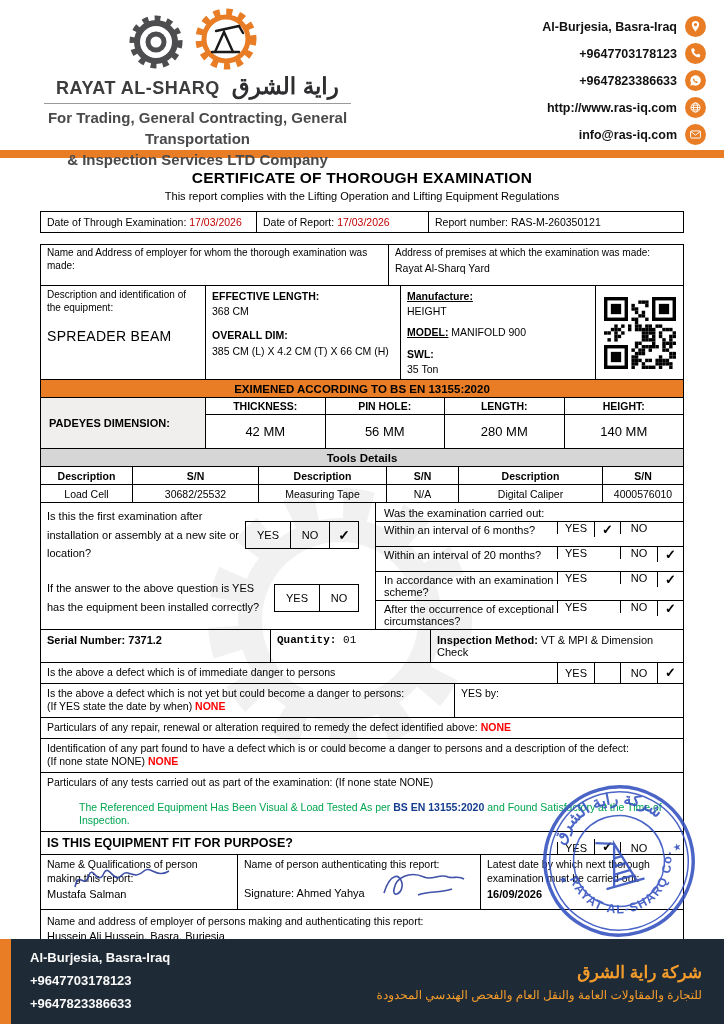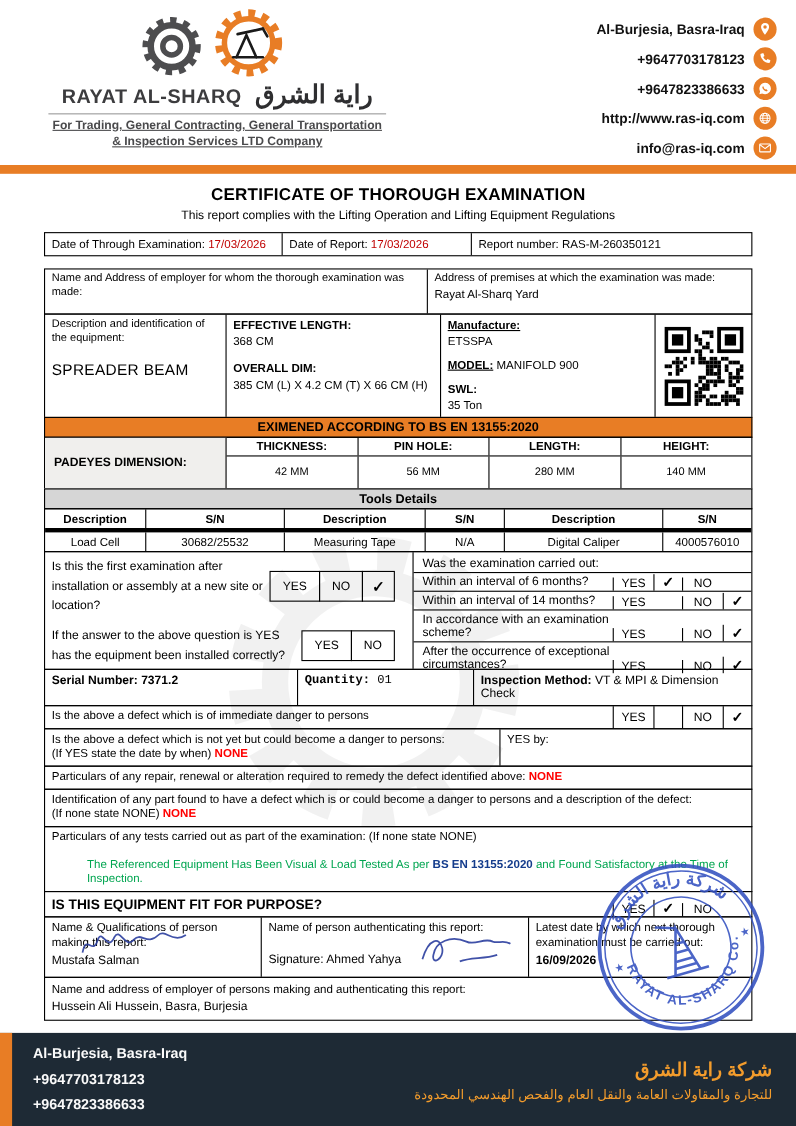--- a/index.html
+++ b/index.html
@@ -8,21 +8,21 @@
   .page { position:relative; width:724px; height:1024px; background:#fff; }
 
   
   .top { display:flex; justify-content:space-between; padding:6px 18px 2px 30px; height:150px; }
   .logo-block { width:335px; text-align:center; }
   .logo-gears { height:66px; display:flex; justify-content:center; }
   .logo-text-row { display:flex; justify-content:center; align-items:baseline; gap:12px; margin-top:1px; }
   .logo-en { font-size:18px; font-weight:bold; color:#3C3C3E; letter-spacing:.5px; }
   .logo-ar { font-size:23px; font-weight:bold; color:#2E2E30; }
   .logo-divider { border-top:1.5px solid #9a9a9a; margin:3px 14px 3px; }
-  .tagline { font-size:11px; font-weight:bold; color:#4A4A4C; line-height:1.4;text-decoration:underline; }
+  .tagline { font-size:15px; font-weight:bold; color:#4A4A4C; line-height:1.4; }
   .contacts { display:flex; flex-direction:column; gap:6px; padding-top:10px; }
   .contact-row { display:flex; align-items:center; justify-content:flex-end; gap:8px; font-size:12.5px; font-weight:bold; color:#111; }
   .cicon { width:21px; height:21px; border-radius:50%; background:#E87D25; display:flex; align-items:center; justify-content:center; flex:none; }
   .cicon svg { width:13px; height:13px; }
   .orange-bar { height:8px; background:#E87D25; }
 
   
   .title-blk { text-align:center; margin-top:11px; }
   .title-blk h1 { font-size:15.5px; font-weight:bold; letter-spacing:.2px; }
   .title-blk p { font-size:11px; margin-top:3px; }
@@ -50,42 +50,42 @@
   .qr-wrap { display:flex; align-items:center; justify-content:center; flex:1; padding:4px; }
 
   .banner { background:#E87D25; font-weight:bold; text-align:center; font-size:11.5px; padding:2.5px 0; display:block; }
 
   .pad-label { width:165px; background:#F0EFED; display:flex; align-items:center; padding-left:8px; font-weight:bold; font-size:11px; border-right:1px solid #000; }
   .pad-right { flex:1; display:flex; flex-direction:column; }
   .pad-row { display:flex; }
   .pad-row.hdr { border-bottom:1px solid #000; }
   .pad-c { flex:1; border-right:1px solid #000; text-align:center; font-size:10.5px; padding:2px 0; }
   .pad-c:last-child { border-right:none; }
-  .pad-row.val .pad-c { font-size:10px; padding:9px 1px; }
+  .pad-row.val .pad-c { font-size:13px; padding:9px 1px; }
 
   .gray-head { background:#D6D6D6; font-weight:bold; text-align:center; font-size:11.5px; padding:2.5px 0; display:block; }
 
   .tools-col { flex:1; display:flex; flex-direction:column; }
   .tools-row { display:flex; }
-  .tools-row.hdr { border-bottom:4px solid #000000; font-weight:bold; }
+  .tools-row.hdr { border-bottom:1px solid #000000; font-weight:bold; }
   .tc { border-right:1px solid #000; text-align:center; font-size:10.5px; padding:2.5px 2px; }
   .tc:last-child { border-right:none; }
   .tc1{width:92px;} .tc2{width:126px;} .tc3{width:128px;} .tc4{width:72px;} .tc5{width:144px;} .tc6{flex:1;}
 
   
-  .qsec { height:108px; }
+  .qsec { height:128px; }
   .q-left { width:335px; border-right:1px solid #000; display:flex; flex-direction:column; }
   .qgroup { flex:1; display:flex; align-items:center; padding:4px 0 4px 6px; }
   .qtext { flex:1; font-size:11px; line-height:1.65; padding-right:4px; }
   .qboxes { display:flex; margin-right:16px; }
   .qbox { border:1px solid #000; margin-left:-1px; height:28px; display:flex; align-items:center; justify-content:center; font-size:11px; }
   .qbox.yesb { width:46px; } .qbox.nob { width:40px; } .qbox.chk { width:30px; font-size:14px; font-weight:bold; }
   .q-right { flex:1; display:flex; flex-direction:column; }
   .qr-header { padding:4px 8px 2px; font-size:11px; }
-  .qr-row { display:flex; align-items:flex-end; border-top:1px solid #000; flex:1; }
+  .qr-row { display:flex; align-items:flex-start; border-top:1px solid #000; flex:1; }
   .qr-text { flex:1; font-size:11px; padding:2px 2px 2px 8px; display:flex; align-items:center; }
   .qrb { border-left:1px solid #000; display:flex; align-items:center; justify-content:center; font-size:11px; }
   .qrb.lbl { width:37px; }
   .qrb.mk { width:26px; font-weight:bold; font-size:13px; }
 
   .ser-cell { font-size:11px; padding:4px 6px; }
 
   .def-text { flex:1; font-size:10.5px; padding:3px 6px; line-height:1.3; display:flex; flex-direction:column; justify-content:center; }
   .yesby-cell { width:229px; font-size:10.5px; padding:3px 6px; border-left:1px solid #000; }
   .green-line { color:#00A550; padding-left:32px; margin-top:11px; }
@@ -253,21 +253,21 @@
         <div class="eq-desc-value">SPREADER BEAM</div>
       </div>
       <div class="cell eq-cell" style="width:195px;">
         <div class="eq-line b">EFFECTIVE LENGTH:</div>
         <div class="eq-line">368 CM</div>
         <div class="eq-line b" style="margin-top:9px;">OVERALL DIM:</div>
         <div class="eq-line">385 CM (L) X 4.2 CM (T) X 66 CM (H)</div>
       </div>
       <div class="cell eq-cell" style="width:195px;">
         <div class="eq-line"><span class="b u">Manufacture:</span></div>
-        <div class="eq-line">ETSSPA</div>
+        <div class="eq-line">HEIGHT</div>
         <div class="eq-line" style="margin-top:6px;"><span class="b u">MODEL:</span> <span>MANIFOLD 900</span></div>
         <div class="eq-line b" style="margin-top:6px;">SWL:</div>
         <div class="eq-line">35 Ton</div>
       </div>
       <div class="qr-wrap">
         <svg id="qr" width="72" height="72" viewBox="0 0 72 72" style="background:#fff;">
             <rect x="34.285714285714285" y="3.4285714285714284" width="3.4285714285714284" height="3.4285714285714284" fill="#000"></rect>
             <rect x="37.714285714285715" y="3.4285714285714284" width="3.4285714285714284" height="3.4285714285714284" fill="#000"></rect>
             <rect x="41.14285714285714" y="3.4285714285714284" width="3.4285714285714284" height="3.4285714285714284" fill="#000"></rect>
             <rect x="27.428571428571427" y="6.857142857142857" width="3.4285714285714284" height="3.4285714285714284" fill="#000"></rect>
@@ -461,21 +461,21 @@
       <div class="q-right">
         <div class="qr-header">Was the examination carried out:</div>
         <div class="qr-row">
           <div class="qr-text">Within an interval of 6 months?</div>
           <div class="qrb lbl">YES</div>
           <div class="qrb mk">✓</div>
           <div class="qrb lbl">NO</div>
           <div class="qrb mk"></div>
         </div>
         <div class="qr-row">
-          <div class="qr-text">Within an interval of 14 months?</div>
+          <div class="qr-text">Within an interval of 20 months?</div>
           <div class="qrb lbl">YES</div>
           <div class="qrb mk"></div>
           <div class="qrb lbl">NO</div>
           <div class="qrb mk">✓</div>
         </div>
         <div class="qr-row">
           <div class="qr-text">In accordance with an examination scheme?</div>
           <div class="qrb lbl">YES</div>
           <div class="qrb mk"></div>
           <div class="qrb lbl">NO</div>

